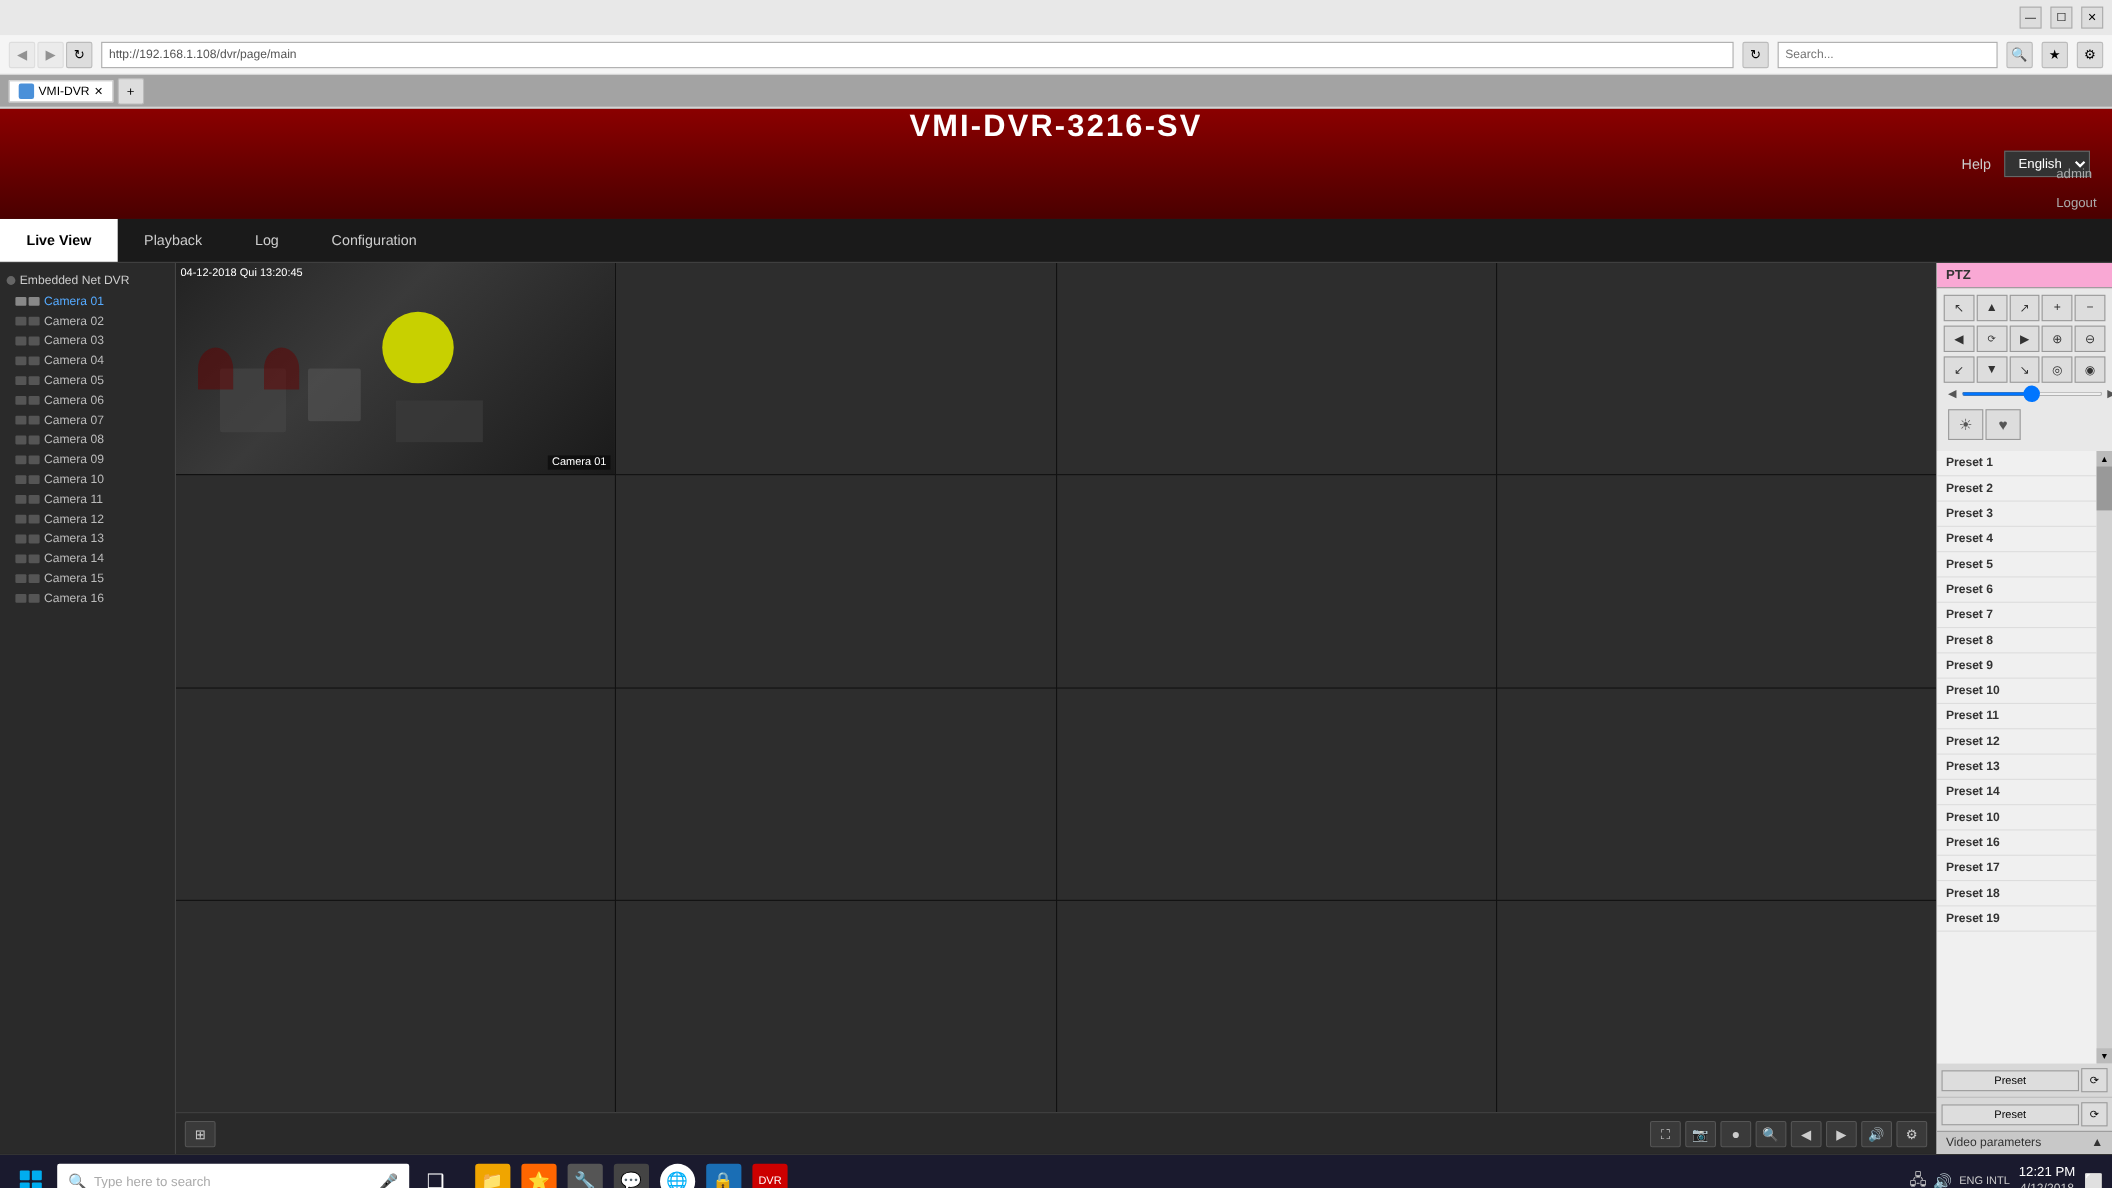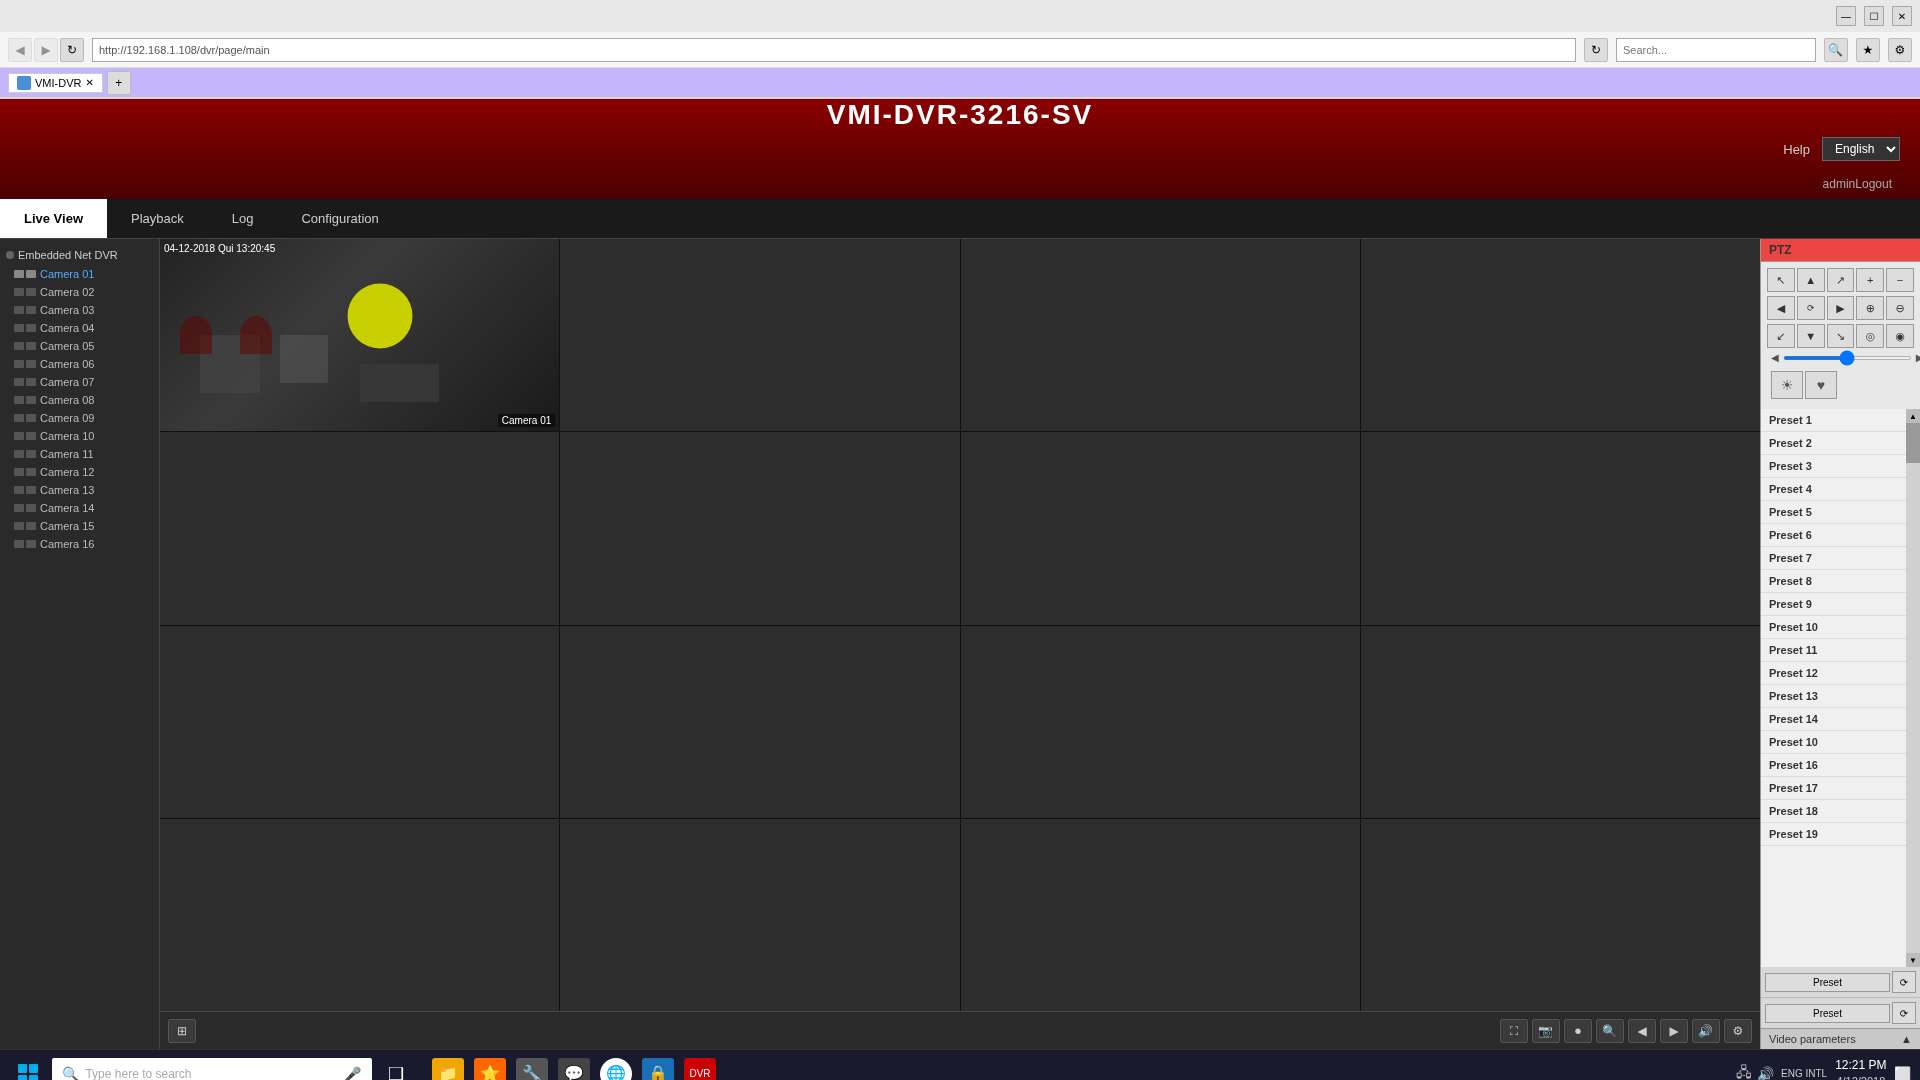--- a/index.html
+++ b/index.html
@@ -9,21 +9,21 @@
     .browser-chrome { background: #f0f0f0; border-bottom: 1px solid #ccc; }
     .browser-titlebar { display: flex; align-items: center; justify-content: flex-end; padding: 4px 8px; background: #e8e8e8; height: 32px; }
     .browser-controls { display: flex; gap: 8px; }
     .browser-btn { width: 20px; height: 20px; display: flex; align-items: center; justify-content: center; cursor: pointer; border: 1px solid #aaa; background: #ddd; font-size: 10px; }
     .browser-toolbar { display: flex; align-items: center; padding: 4px 8px; gap: 8px; height: 36px; background: #f5f5f5; border-bottom: 1px solid #ddd; }
     .browser-nav-btns { display: flex; gap: 2px; }
     .nav-btn { width: 24px; height: 24px; border: 1px solid #bbb; background: #ddd; cursor: pointer; display: flex; align-items: center; justify-content: center; font-size: 12px; border-radius: 2px; }
     .nav-btn.disabled { opacity: 0.4; }
     .address-bar { flex: 1; height: 24px; border: 1px solid #aaa; padding: 0 6px; font-size: 11px; background: white; color: #555; }
     .search-bar { width: 200px; height: 24px; border: 1px solid #aaa; padding: 0 6px; font-size: 11px; background: white; }
-    .browser-tab { display: flex; align-items: center; padding: 4px 8px; background: #c4b5fd; border-bottom: 1px solid #ddd; height: 30px; gap: 4px; }
+    .browser-tab { display: flex; align-items: center; padding: 4px 8px; background: #a3a3a3; border-bottom: 1px solid #ddd; height: 30px; gap: 4px; }
     .tab-item { display: flex; align-items: center; gap: 4px; padding: 2px 8px; border: 1px solid #ccc; background: white; font-size: 11px; cursor: pointer; }
     .tab-close { font-size: 10px; cursor: pointer; }
     .tab-icon { width: 14px; height: 14px; background: #4a90d9; border-radius: 2px; }
 
     
     .app { display: flex; flex-direction: column; height: calc(1080px - 130px); background: #2a2a2a; }
 
     
     .app-header { background: linear-gradient(to bottom, #8b0000, #4a0000); height: 100px; display: flex; align-items: flex-start; justify-content: center; position: relative; }
     .app-title { color: white; font-size: 28px; font-weight: bold; letter-spacing: 2px; }
@@ -52,21 +52,21 @@
     
     .camera-grid { flex: 1; display: grid; grid-template-columns: repeat(4, 1fr); grid-template-rows: repeat(4, 1fr); gap: 1px; background: #111; }
     .grid-cell { background: #2d2d2d; position: relative; display: flex; align-items: center; justify-content: center; overflow: hidden; }
     .grid-cell.has-video { background: #1a1a1a; }
     .camera-label { position: absolute; bottom: 4px; right: 4px; color: white; font-size: 10px; background: rgba(0,0,0,0.5); padding: 1px 4px; }
     .camera-timestamp { position: absolute; top: 4px; left: 4px; color: white; font-size: 10px; }
     .yellow-circle { width: 80px; height: 80px; border-radius: 50%; background: #c8d000; position: absolute; top: 50%; left: 55%; transform: translate(-50%, -50%); }
 
     
     .ptz-panel { width: 160px; background: #e8e8e8; border-left: 1px solid #999; display: flex; flex-direction: column; }
-    .ptz-header { background: #ef4444; padding: 4px 8px; font-size: 12px; font-weight: bold; color: #333; border-bottom: 1px solid #999; }
+    .ptz-header { background: #f9a8d4; padding: 4px 8px; font-size: 12px; font-weight: bold; color: #333; border-bottom: 1px solid #999; }
     .ptz-controls { padding: 6px; display: flex; flex-direction: column; gap: 4px; }
     .ptz-row { display: flex; gap: 2px; align-items: center; justify-content: center; }
     .ptz-btn { width: 28px; height: 24px; border: 1px solid #999; background: #ddd; cursor: pointer; display: flex; align-items: center; justify-content: center; font-size: 11px; color: #333; }
     .ptz-slider-row { display: flex; align-items: center; gap: 4px; padding: 0 4px; }
     .ptz-slider { flex: 1; height: 4px; background: #bbb; }
     .ptz-icon-row { display: flex; gap: 2px; padding: 4px; }
     .ptz-icon-btn { width: 32px; height: 28px; border: 1px solid #999; background: #ddd; cursor: pointer; display: flex; align-items: center; justify-content: center; font-size: 14px; color: #555; }
 
     
     .preset-list { flex: 1; overflow-y: auto; background: #f0f0f0; }
@@ -149,21 +149,21 @@
 <div class="app">
 
   <div class="app-header">
     <h1 class="app-title">VMI-DVR-3216-SV</h1>
     <div class="header-right">
       <span class="header-help">Help</span>
       <select class="lang-select">
         <option>English</option>
       </select>
     </div>
-    <div style="position:absolute; right:28px; bottom:8px; display:flex; ">
+    <div style="position:absolute; right:14px; bottom:8px; display:flex; gap:12px;flex-direction:column;">
       <span style="color:#aaa; font-size:12px; cursor:pointer;">admin</span>
       <span style="color:#aaa; font-size:12px; cursor:pointer;">Logout</span>
     </div>
   </div>
 
   <div class="nav-tabs">
     <button class="nav-tab active">Live View</button>
     <button class="nav-tab">Playback</button>
     <button class="nav-tab">Log</button>
     <button class="nav-tab">Configuration</button>

